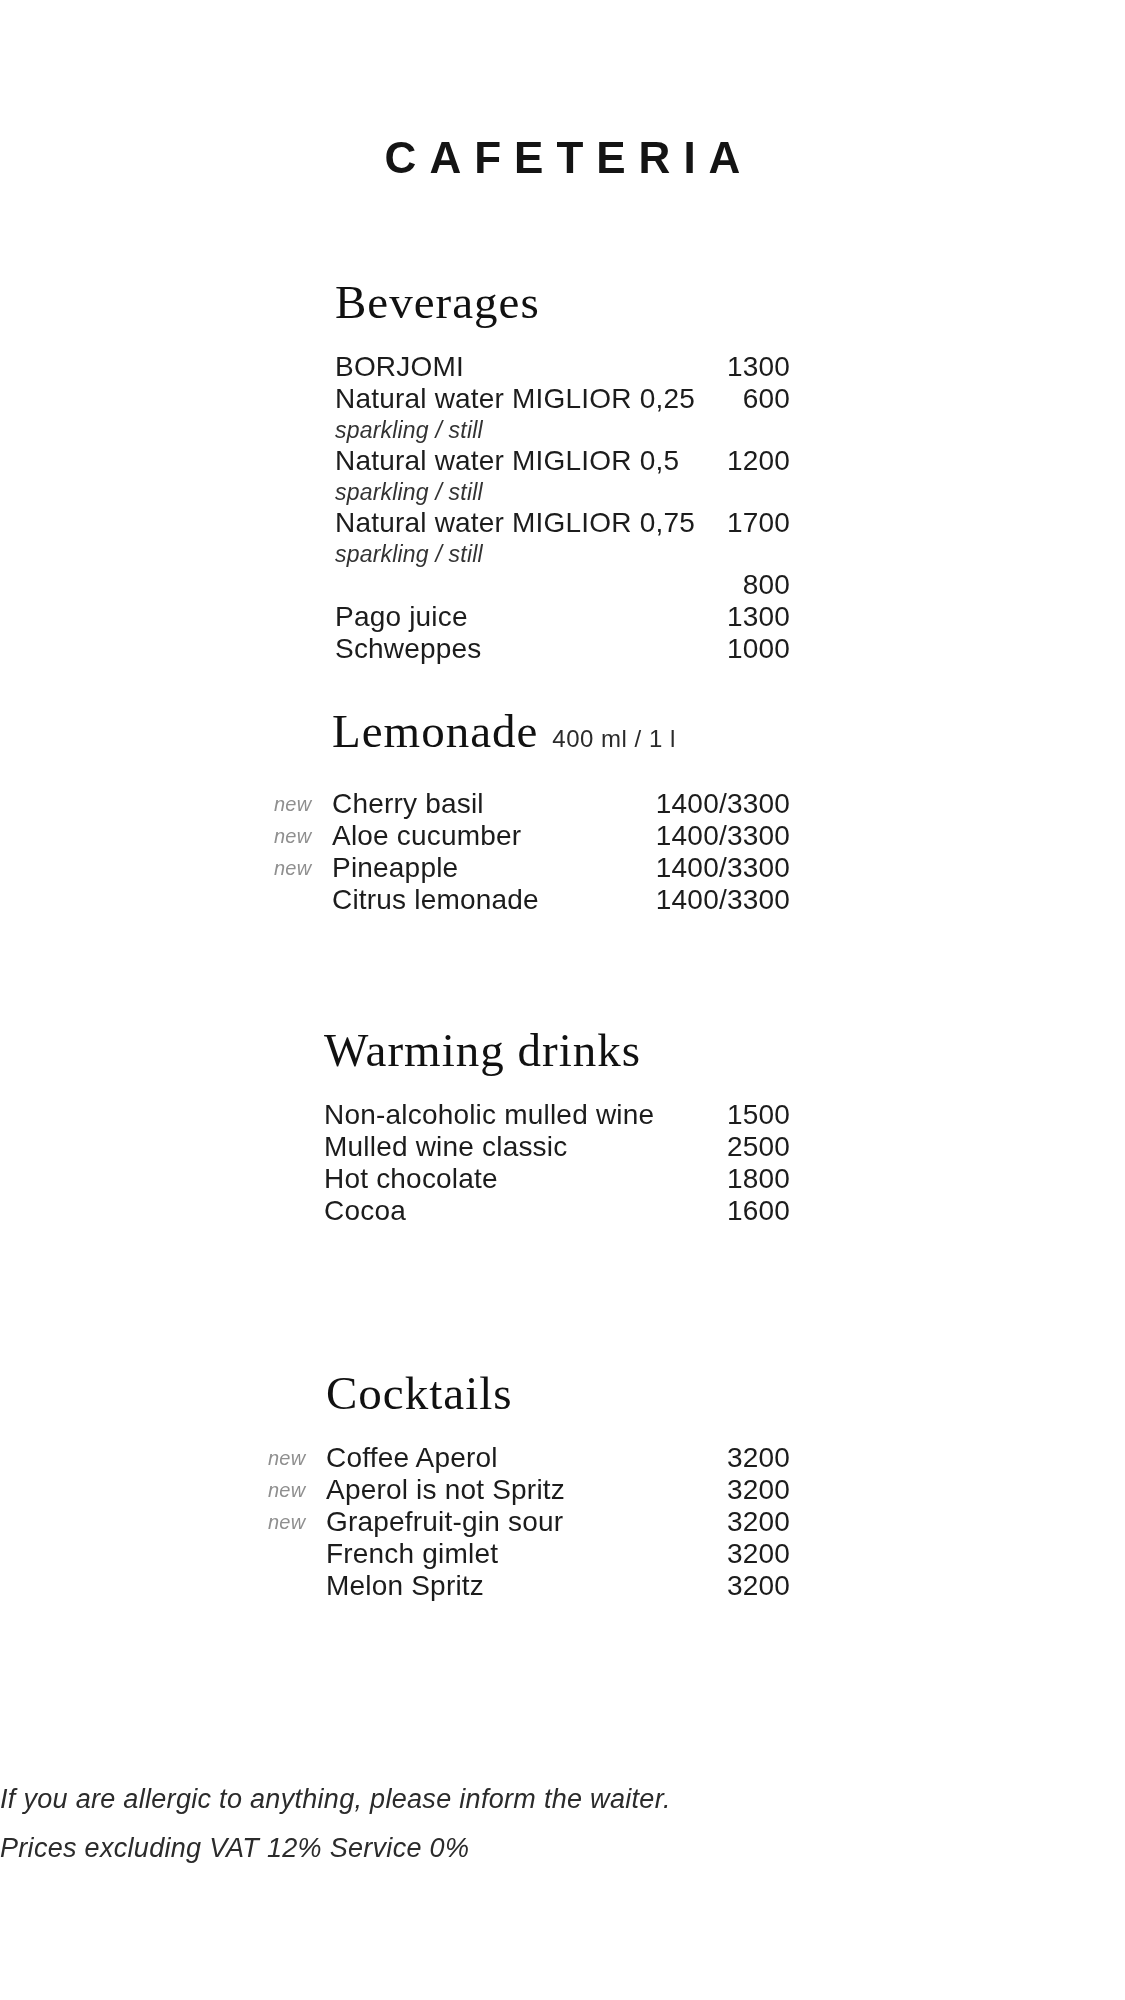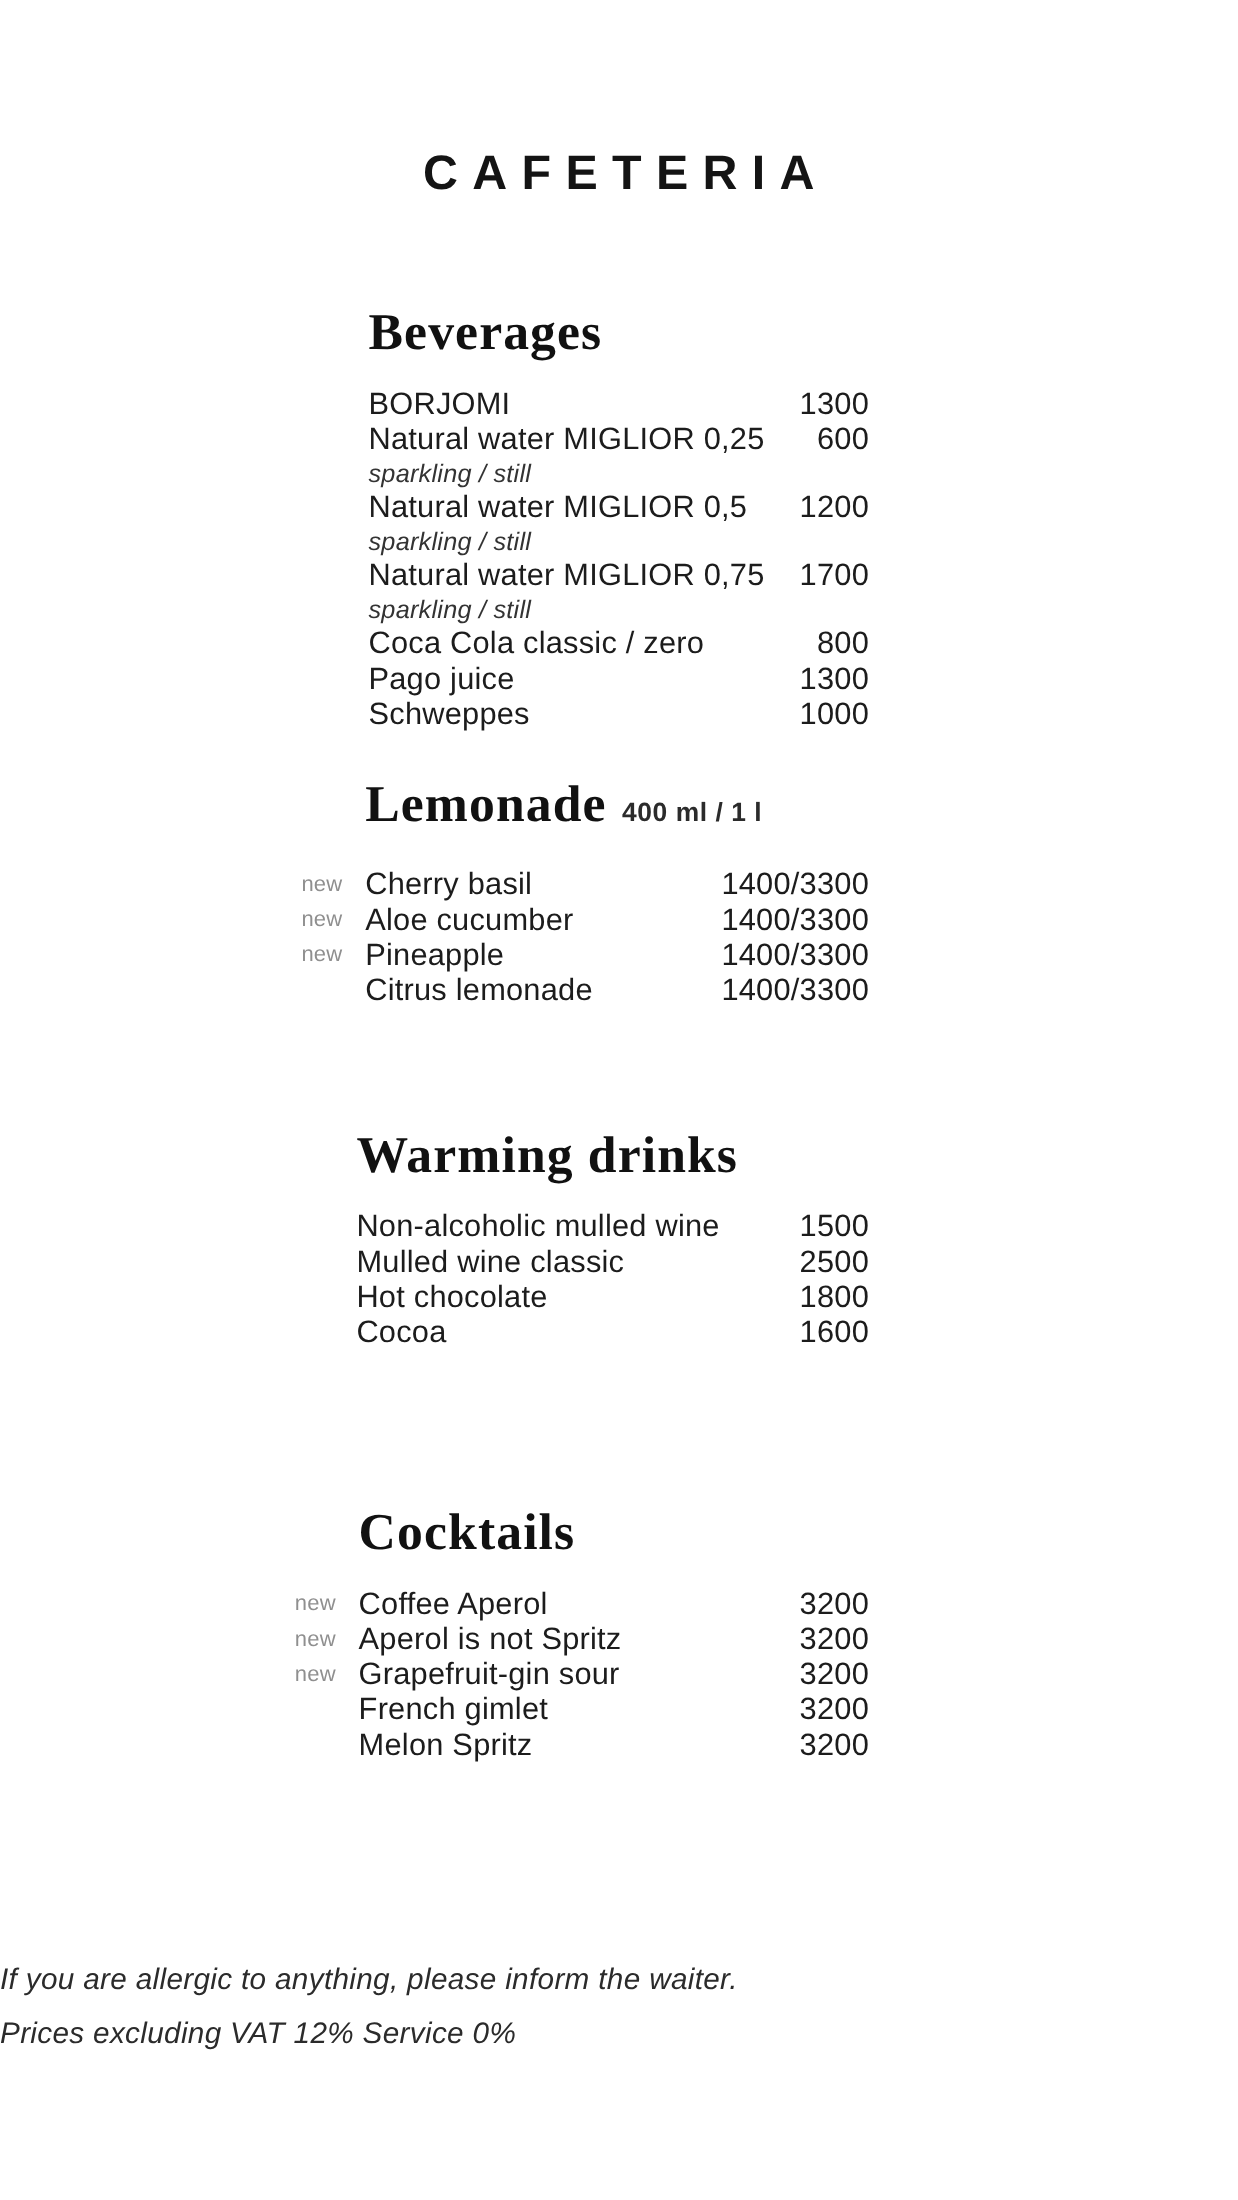--- a/index.html
+++ b/index.html
@@ -27,21 +27,21 @@
     padding-left: 13px;
     color: #141414;
   }
   .section { position: absolute; }
   .sec-beverages { top: 275px; left: 335px; width: 455px; }
   .sec-lemonade  { top: 704px; left: 332px; width: 458px; }
   .sec-warming   { top: 1023px; left: 324px; width: 466px; }
   .sec-cocktails { top: 1366px; left: 326px; width: 464px; }
   .heading {
     font-family: "Liberation Serif", serif;
-    font-weight: 700;
+    font-weight: 400;
     font-size: 47px;
     line-height: 54px;
     letter-spacing: 1px;
     color: #111111;
     white-space: nowrap;
   }
   .heading .note {
     font-family: "Liberation Sans", sans-serif;
     font-size: 24px;
     letter-spacing: 0.5px;
@@ -59,20 +59,21 @@
     color: #1c1c1c;
   }
   .row .name { white-space: nowrap; }
   .row .price { margin-left: auto; white-space: nowrap; text-align: center; }
   .row .badge {
     position: absolute;
     left: -58px;
     top: 4px;
     font-size: 20px;
     line-height: 24px;
+    font-style: italic;
     color: #8f8f8f;
     letter-spacing: 0.2px;
   }
   .sub {
     font-size: 23px;
     line-height: 30px;
     font-style: italic;
     color: #333333;
     letter-spacing: 0.2px;
   }
@@ -112,21 +113,20 @@
         <span class="name">Natural water MIGLIOR 0,5</span>
         <span class="price">1200</span>
       </div>
       <div class="sub">sparkling / still</div>
       <div class="row">
         <span class="name">Natural water MIGLIOR 0,75</span>
         <span class="price">1700</span>
       </div>
       <div class="sub">sparkling / still</div>
       <div class="row">
-        <span class="name">Coca Cola classic / zero</span>
         <span class="price">800</span>
       </div>
       <div class="row">
         <span class="name">Pago juice</span>
         <span class="price">1300</span>
       </div>
       <div class="row">
         <span class="name">Schweppes</span>
         <span class="price">1000</span>
       </div>

